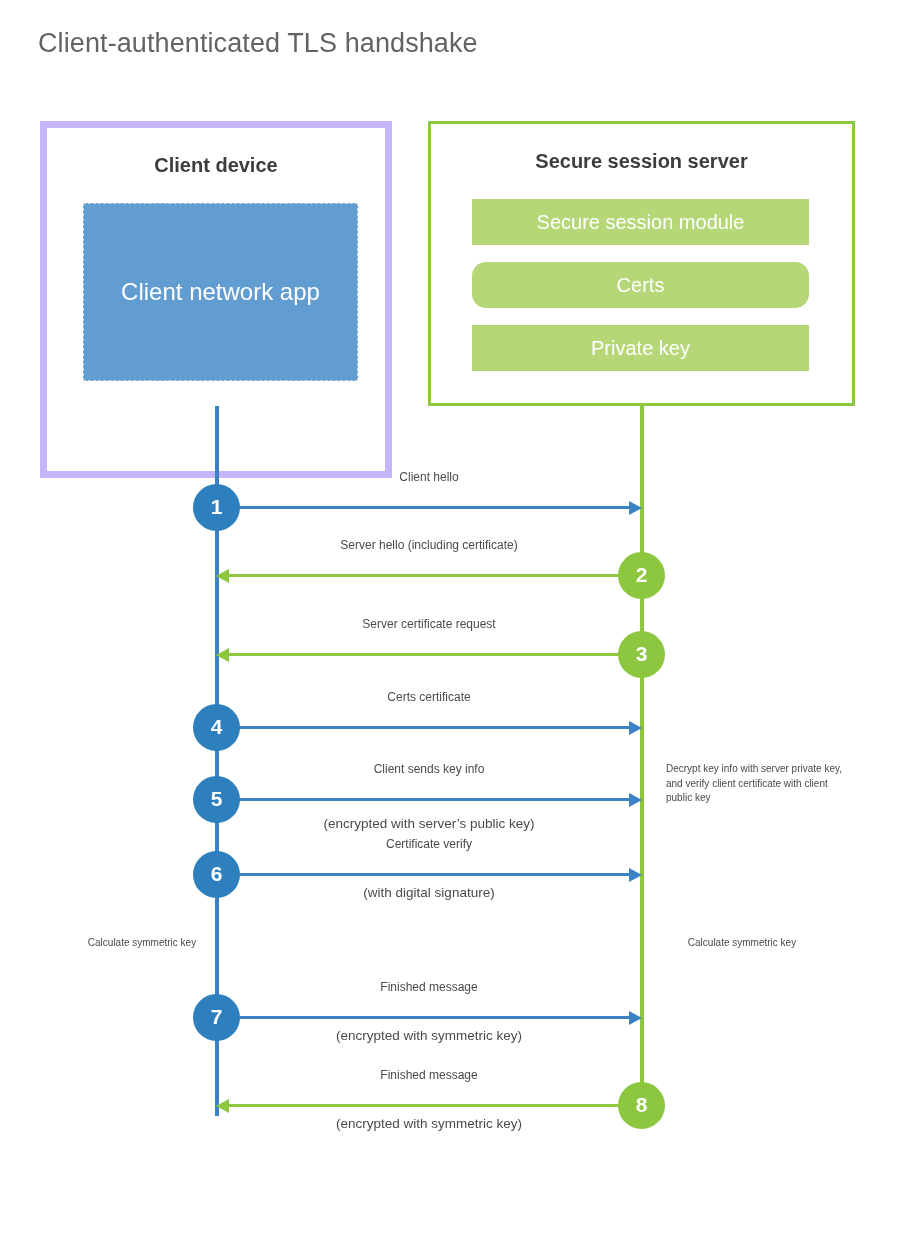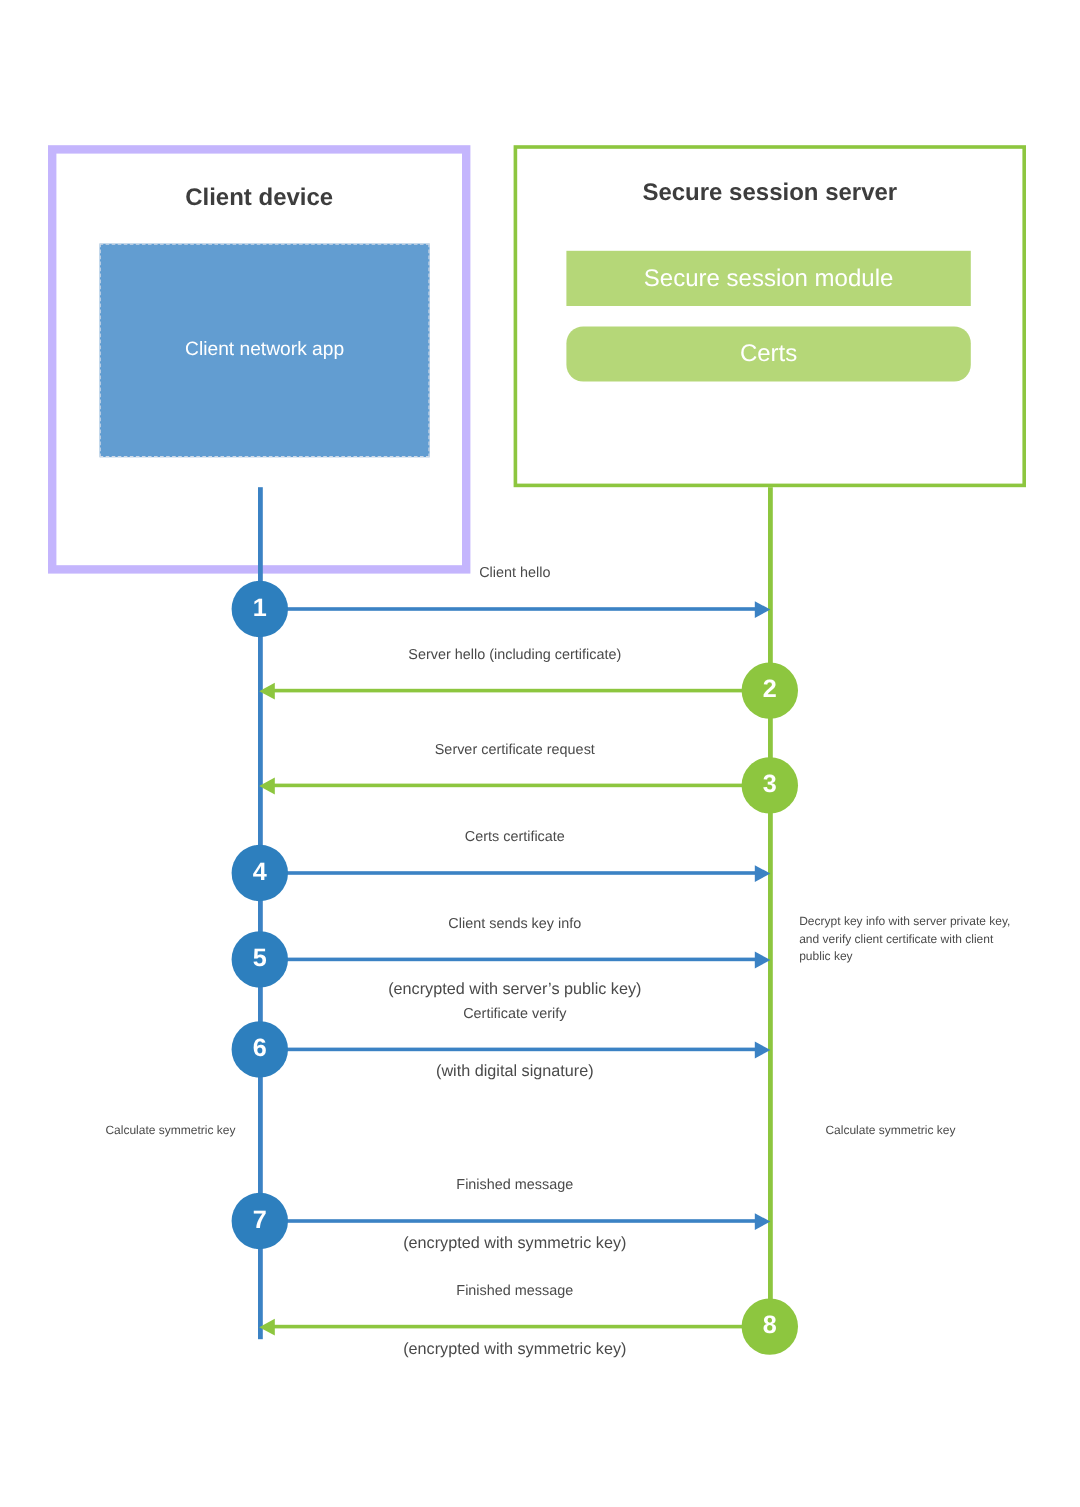--- a/index.html
+++ b/index.html
@@ -70,40 +70,39 @@
     width: 275px;
     height: 178px;
     background: #629dd1;
     border: 1px dashed #cfd9e6;
     box-sizing: border-box;
     display: flex;
     align-items: center;
     justify-content: center;
     text-align: center;
     color: #ffffff;
-    font-size: 16px;
+    font-size: 24px;
     font-weight: 300;
     line-height: 1.35;
     padding: 0 14px;
   }
 
   
   .server-bar {
     position: absolute;
     left: 41px;
     width: 337px;
     height: 46px;
     background: #b5d778;
     display: flex;
     align-items: center;
     justify-content: center;
     color: #ffffff;
     font-size: 20px;
     font-weight: 300;
-    margin-top: 10px;
   }
   #server-bar-0 { top: 75px; }
   #server-bar-1 { top: 138px; border-radius: 14px; }
   #server-bar-2 { top: 201px; }
 
   
   .lifeline {
     position: absolute;
     width: 4px;
   }
@@ -210,30 +209,32 @@
     top: 936px;
     width: 148px;
     text-align: center;
   }
 </style>
 </head>
 <body>
 
 <div id="page">
 
+  <div id="diagram-title">Client-authenticated TLS handshake</div>
 
   <div id="client-box" class="party-box">
     <div class="party-title">Client device</div>
     <div id="client-app">Client network app</div>
   </div>
 
   <div id="server-box" class="party-box">
     <div class="party-title">Secure session server</div>
     <div id="server-bar-0" class="server-bar">Secure session module</div>
     <div id="server-bar-1" class="server-bar">Certs</div>
+    <div id="server-bar-2" class="server-bar">Private key</div>
   </div>
 
   <div id="client-lifeline" class="lifeline"></div>
   <div id="server-lifeline" class="lifeline"></div>
 
   <div class="step" style="top:507px">
     <div class="arrow-line blue" style="left:217px; width:414px; top:-1.5px;"></div>
     <div class="arrow-head blue right" style="left:629px;"></div>
     <div class="step-circle blue">1</div>
     <div class="step-label" style="left:429px; top:-37px;">Client hello</div>

